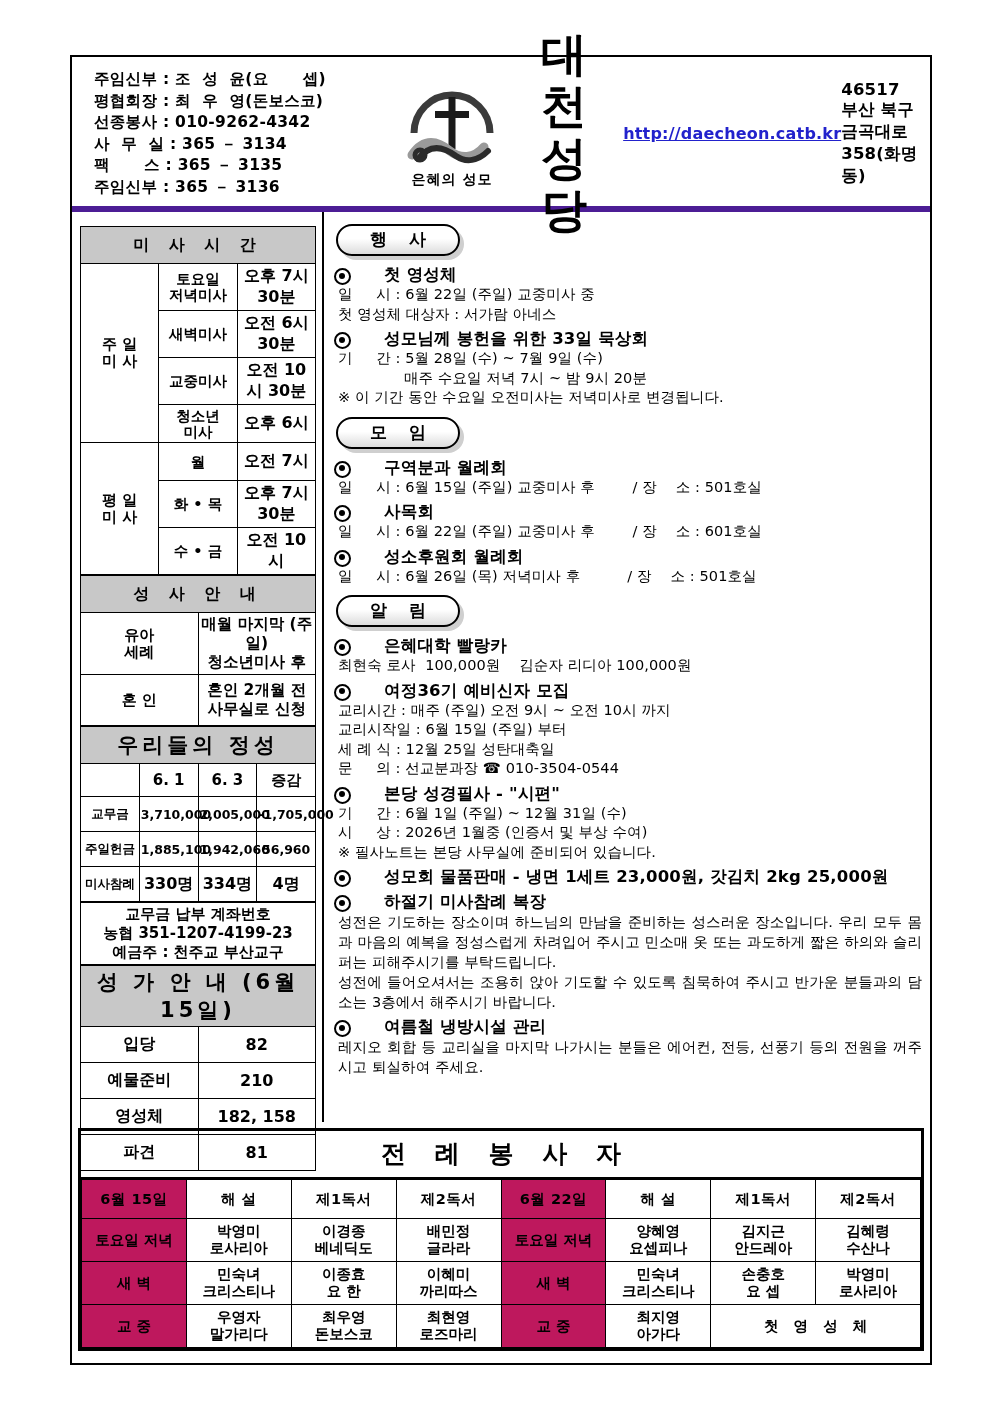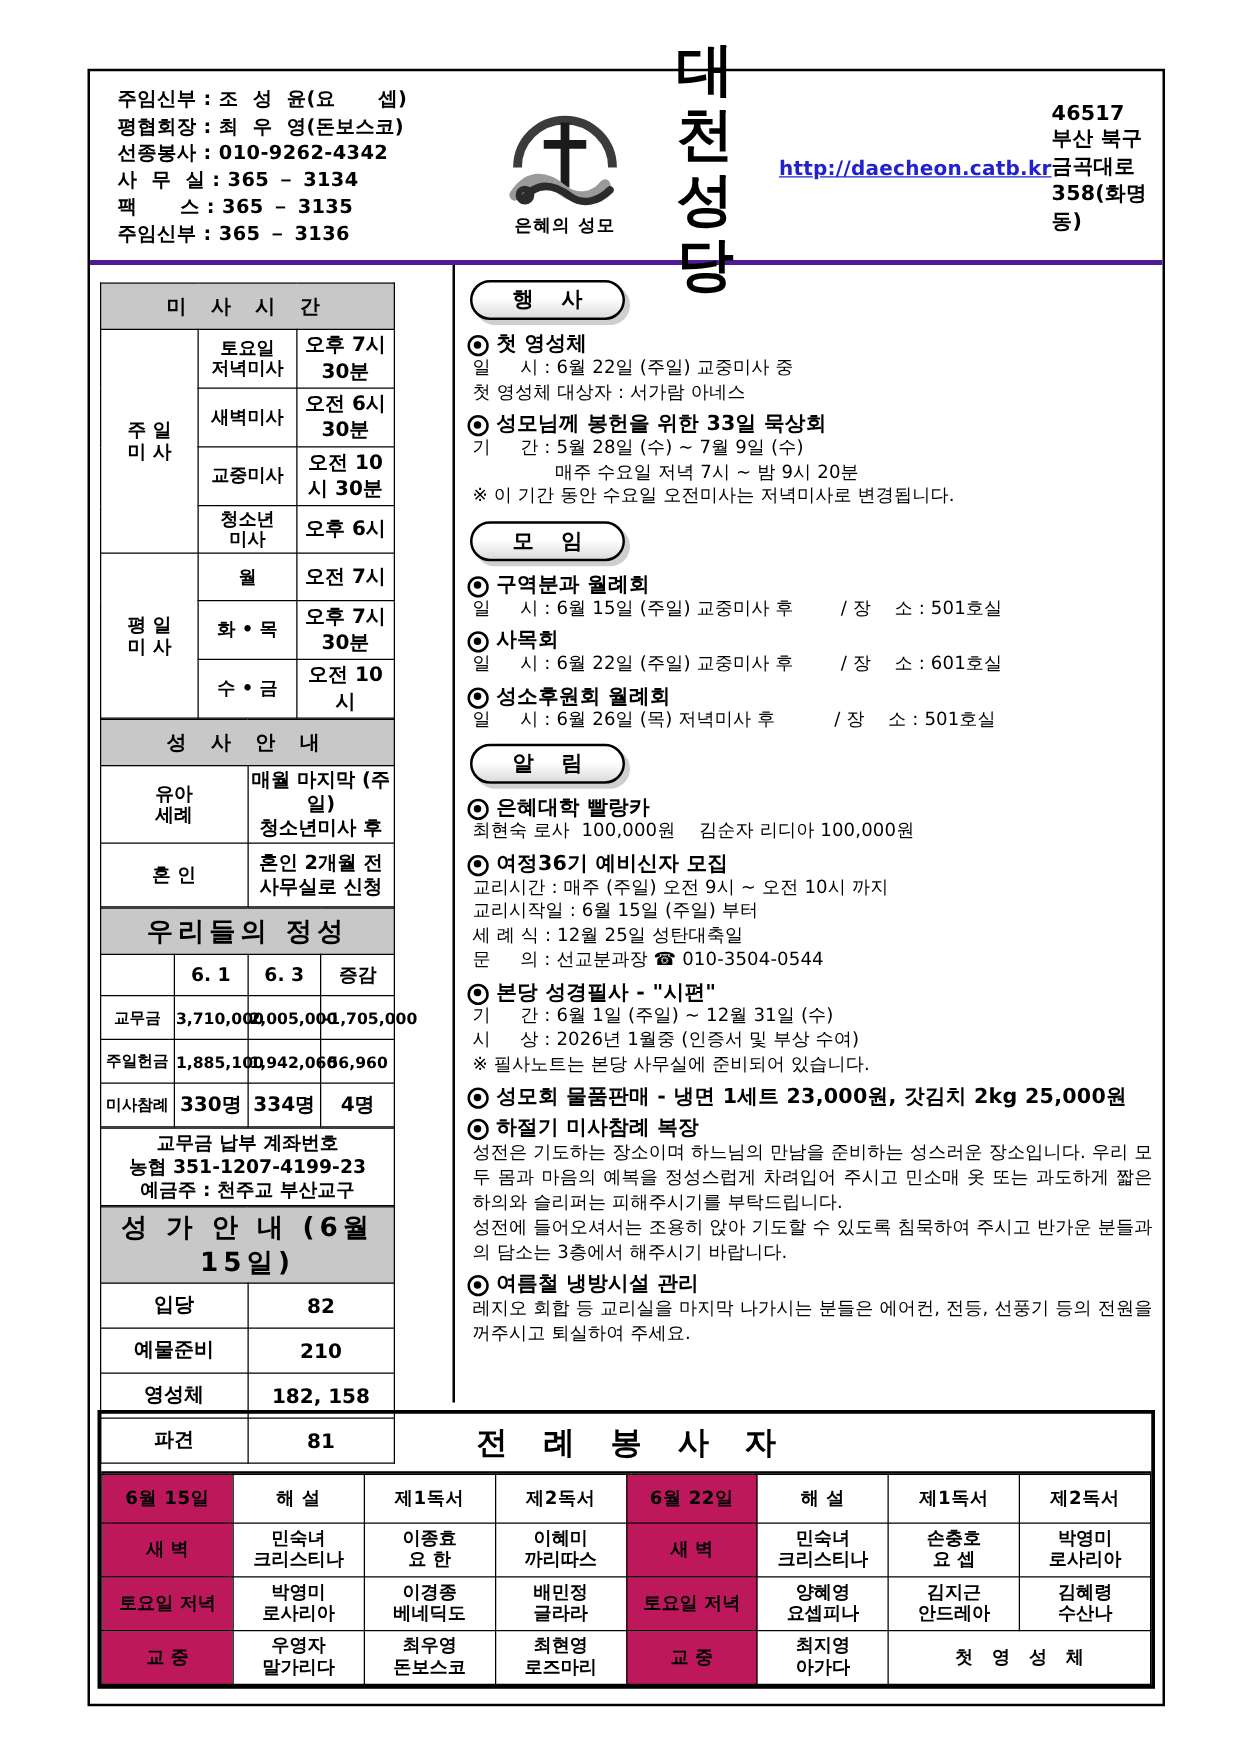--- a/index.html
+++ b/index.html
@@ -35,21 +35,21 @@
   }
 
   
   .header {
     position: absolute;
     left: 72px;
     top: 57px;
     width: 858px;
     height: 155px;
     box-sizing: border-box;
-    border-bottom: 4px solid #4c1d95;
+    border-bottom: 6px solid #4c1d95;
     display: flex;
     align-items: stretch;
   }
   .header-left {
     width: 305px;
     padding: 12px 0 0 22px;
     box-sizing: border-box;
   }
   .hdr-line {
     font-size: 15.5px;
@@ -112,21 +112,21 @@
   .main-area {
     position: absolute;
     left: 72px;
     top: 212px;
     width: 858px;
     height: 910px;
     box-sizing: border-box;
     display: flex;
   }
   .col-left {
-    width: 292px;
+    width: 252px;
     box-sizing: border-box;
     border-right: 2px solid #000;
     padding: 14px 8px 0 8px;
   }
   .col-right {
     flex: 1;
     box-sizing: border-box;
     padding: 12px 8px 0 10px;
   }
 
@@ -227,20 +227,21 @@
   .item {
     margin: 4px 0 0 0;
   }
   .item-title {
     font-size: 16.5px;
     font-weight: bold;
     line-height: 21px;
     letter-spacing: 0.2px;
     display: flex;
     align-items: flex-start;
+    gap: 27px;
   }
   .bullet {
     display: inline-block;
     width: 13px;
     height: 13px;
     border: 2px solid #000;
     border-radius: 50%;
     position: relative;
     margin: 4px 6px 0 0;
     flex: none;
@@ -609,20 +610,49 @@
         <td class="hdrcell">해 설</td>
         <td class="hdrcell">제1독서</td>
         <td class="hdrcell">제2독서</td>
         <td class="shade hdrcell datecell thick-left">6월 22일</td>
         <td class="hdrcell">해 설</td>
         <td class="hdrcell">제1독서</td>
         <td class="hdrcell">제2독서</td>
       </tr>
 
       <tr>
+        <td class="shade">토요일 저녁</td>
+        <td>
+          <span class="srv-name">박영미</span>
+          <span class="srv-name">로사리아</span>
+        </td>
+        <td>
+          <span class="srv-name">이경종</span>
+          <span class="srv-name">베네딕도</span>
+        </td>
+        <td>
+          <span class="srv-name">배민정</span>
+          <span class="srv-name">글라라</span>
+        </td>
+        <td class="shade thick-left">토요일 저녁</td>
+        <td>
+          <span class="srv-name">양혜영</span>
+          <span class="srv-name">요셉피나</span>
+        </td>
+        <td>
+          <span class="srv-name">김지근</span>
+          <span class="srv-name">안드레아</span>
+        </td>
+        <td>
+          <span class="srv-name">김혜령</span>
+          <span class="srv-name">수산나</span>
+        </td>
+      </tr>
+
+      <tr>
         <td class="shade">새    벽</td>
         <td>
           <span class="srv-name">민숙녀</span>
           <span class="srv-name">크리스티나</span>
         </td>
         <td>
           <span class="srv-name">이종효</span>
           <span class="srv-name">요 한</span>
         </td>
         <td>
@@ -634,49 +664,20 @@
           <span class="srv-name">민숙녀</span>
           <span class="srv-name">크리스티나</span>
         </td>
         <td>
           <span class="srv-name">손충호</span>
           <span class="srv-name">요 셉</span>
         </td>
         <td>
           <span class="srv-name">박영미</span>
           <span class="srv-name">로사리아</span>
-        </td>
-      </tr>
-
-      <tr>
-        <td class="shade">토요일 저녁</td>
-        <td>
-          <span class="srv-name">박영미</span>
-          <span class="srv-name">로사리아</span>
-        </td>
-        <td>
-          <span class="srv-name">이경종</span>
-          <span class="srv-name">베네딕도</span>
-        </td>
-        <td>
-          <span class="srv-name">배민정</span>
-          <span class="srv-name">글라라</span>
-        </td>
-        <td class="shade thick-left">토요일 저녁</td>
-        <td>
-          <span class="srv-name">양혜영</span>
-          <span class="srv-name">요셉피나</span>
-        </td>
-        <td>
-          <span class="srv-name">김지근</span>
-          <span class="srv-name">안드레아</span>
-        </td>
-        <td>
-          <span class="srv-name">김혜령</span>
-          <span class="srv-name">수산나</span>
         </td>
       </tr>
 
       <tr>
         <td class="shade">교    중</td>
         <td>
           <span class="srv-name">우영자</span>
           <span class="srv-name">말가리다</span>
         </td>
         <td>

